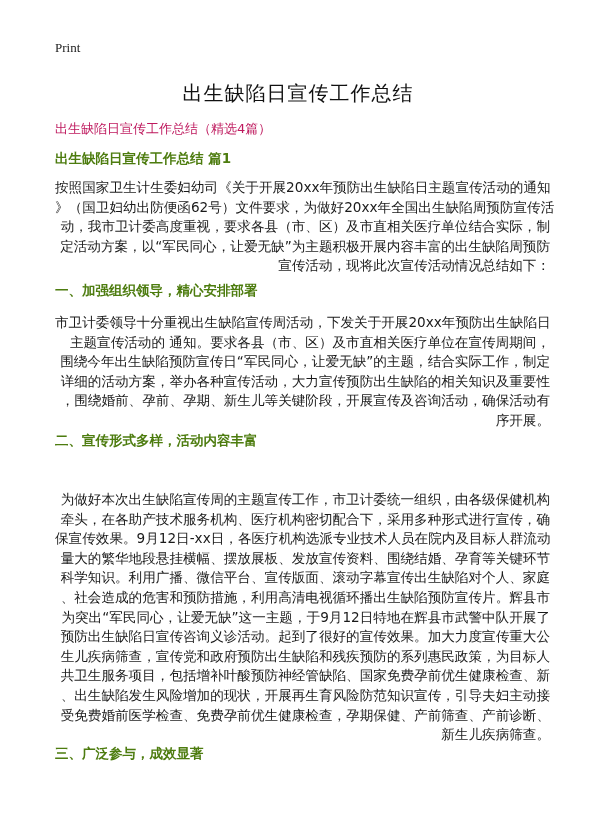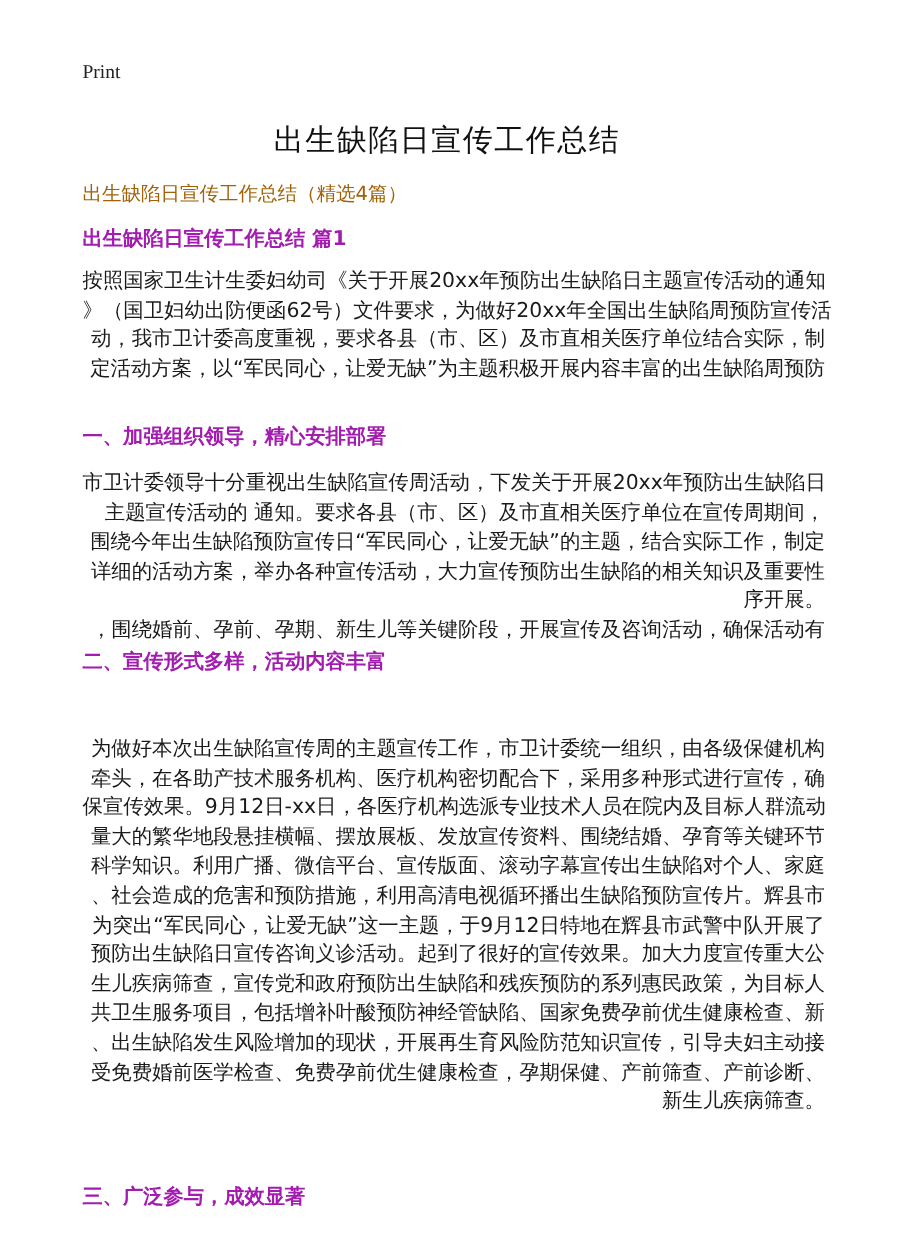--- a/index.html
+++ b/index.html
@@ -12,25 +12,25 @@
       position: absolute; left: 55px; top: 40px;
       font-family: "Liberation Serif", "DejaVu Serif", serif;
       font-size: 13px; color: #222;
     }
     .title {
       position: absolute; left: 0; top: 80px; width: 596px; text-align: center;
       font-size: 20px; letter-spacing: 1px; color: #111;
     }
     .subtitle {
       position: absolute; left: 55px; top: 120px;
-      font-size: 13px; color: #a16207;
+      font-size: 13px; color: #be185d;
     }
     .heading {
       position: absolute; left: 55px;
-      font-size: 13.5px; font-weight: bold; color: #a21caf;
+      font-size: 13.5px; font-weight: bold; color: #4d7c0f;
     }
     .body {
       position: absolute; left: 55px; width: 495px;
       font-size: 13.6px; line-height: 19.6px; color: #1a1a1a; text-align: right;
     }
     .body .ln { display: block; white-space: nowrap; }
   </style>
 </head>
 <body>
 
@@ -40,44 +40,45 @@
 
 <div class="subtitle">出生缺陷日宣传工作总结（精选4篇）</div>
 
 <div class="heading" style="top:150px;">出生缺陷日宣传工作总结 篇1</div>
 
 <div class="body" style="top:178px;">
   <span class="ln">按照国家卫生计生委妇幼司《关于开展20xx年预防出生缺陷日主题宣传活动的通知</span>
   <span class="ln">》（国卫妇幼出防便函62号）文件要求，为做好20xx年全国出生缺陷周预防宣传活</span>
   <span class="ln">动，我市卫计委高度重视，要求各县（市、区）及市直相关医疗单位结合实际，制</span>
   <span class="ln">定活动方案，以“军民同心，让爱无缺”为主题积极开展内容丰富的出生缺陷周预防</span>
+  <span class="ln">宣传活动，现将此次宣传活动情况总结如下：</span>
 </div>
 
 <div class="heading" style="top:282px;">一、加强组织领导，精心安排部署</div>
 
 <div class="body" style="top:313px;">
   <span class="ln">市卫计委领导十分重视出生缺陷宣传周活动，下发关于开展20xx年预防出生缺陷日</span>
   <span class="ln">主题宣传活动的 通知。要求各县（市、区）及市直相关医疗单位在宣传周期间，</span>
   <span class="ln">围绕今年出生缺陷预防宣传日“军民同心，让爱无缺”的主题，结合实际工作，制定</span>
   <span class="ln">详细的活动方案，举办各种宣传活动，大力宣传预防出生缺陷的相关知识及重要性</span>
+  <span class="ln">，围绕婚前、孕前、孕期、新生儿等关键阶段，开展宣传及咨询活动，确保活动有</span>
   <span class="ln">序开展。</span>
-  <span class="ln">，围绕婚前、孕前、孕期、新生儿等关键阶段，开展宣传及咨询活动，确保活动有</span>
 </div>
 
 <div class="heading" style="top:432px;">二、宣传形式多样，活动内容丰富</div>
 
 <div class="body" style="top:463px;margin-top:27px;">
   <span class="ln">为做好本次出生缺陷宣传周的主题宣传工作，市卫计委统一组织，由各级保健机构</span>
   <span class="ln">牵头，在各助产技术服务机构、医疗机构密切配合下，采用多种形式进行宣传，确</span>
   <span class="ln">保宣传效果。9月12日-xx日，各医疗机构选派专业技术人员在院内及目标人群流动</span>
   <span class="ln">量大的繁华地段悬挂横幅、摆放展板、发放宣传资料、围绕结婚、孕育等关键环节</span>
   <span class="ln">科学知识。利用广播、微信平台、宣传版面、滚动字幕宣传出生缺陷对个人、家庭</span>
   <span class="ln">、社会造成的危害和预防措施，利用高清电视循环播出生缺陷预防宣传片。辉县市</span>
   <span class="ln">为突出“军民同心，让爱无缺”这一主题，于9月12日特地在辉县市武警中队开展了</span>
   <span class="ln">预防出生缺陷日宣传咨询义诊活动。起到了很好的宣传效果。加大力度宣传重大公</span>
   <span class="ln">生儿疾病筛查，宣传党和政府预防出生缺陷和残疾预防的系列惠民政策，为目标人</span>
   <span class="ln">共卫生服务项目，包括增补叶酸预防神经管缺陷、国家免费孕前优生健康检查、新</span>
   <span class="ln">、出生缺陷发生风险增加的现状，开展再生育风险防范知识宣传，引导夫妇主动接</span>
   <span class="ln">受免费婚前医学检查、免费孕前优生健康检查，孕期保健、产前筛查、产前诊断、</span>
   <span class="ln">新生儿疾病筛查。</span>
 </div>
 
-<div class="heading" style="top:745px;margin-top:44px;">三、广泛参与，成效显著</div>
+<div class="heading" style="top:745px;">三、广泛参与，成效显著</div>
 
 </body></html>

